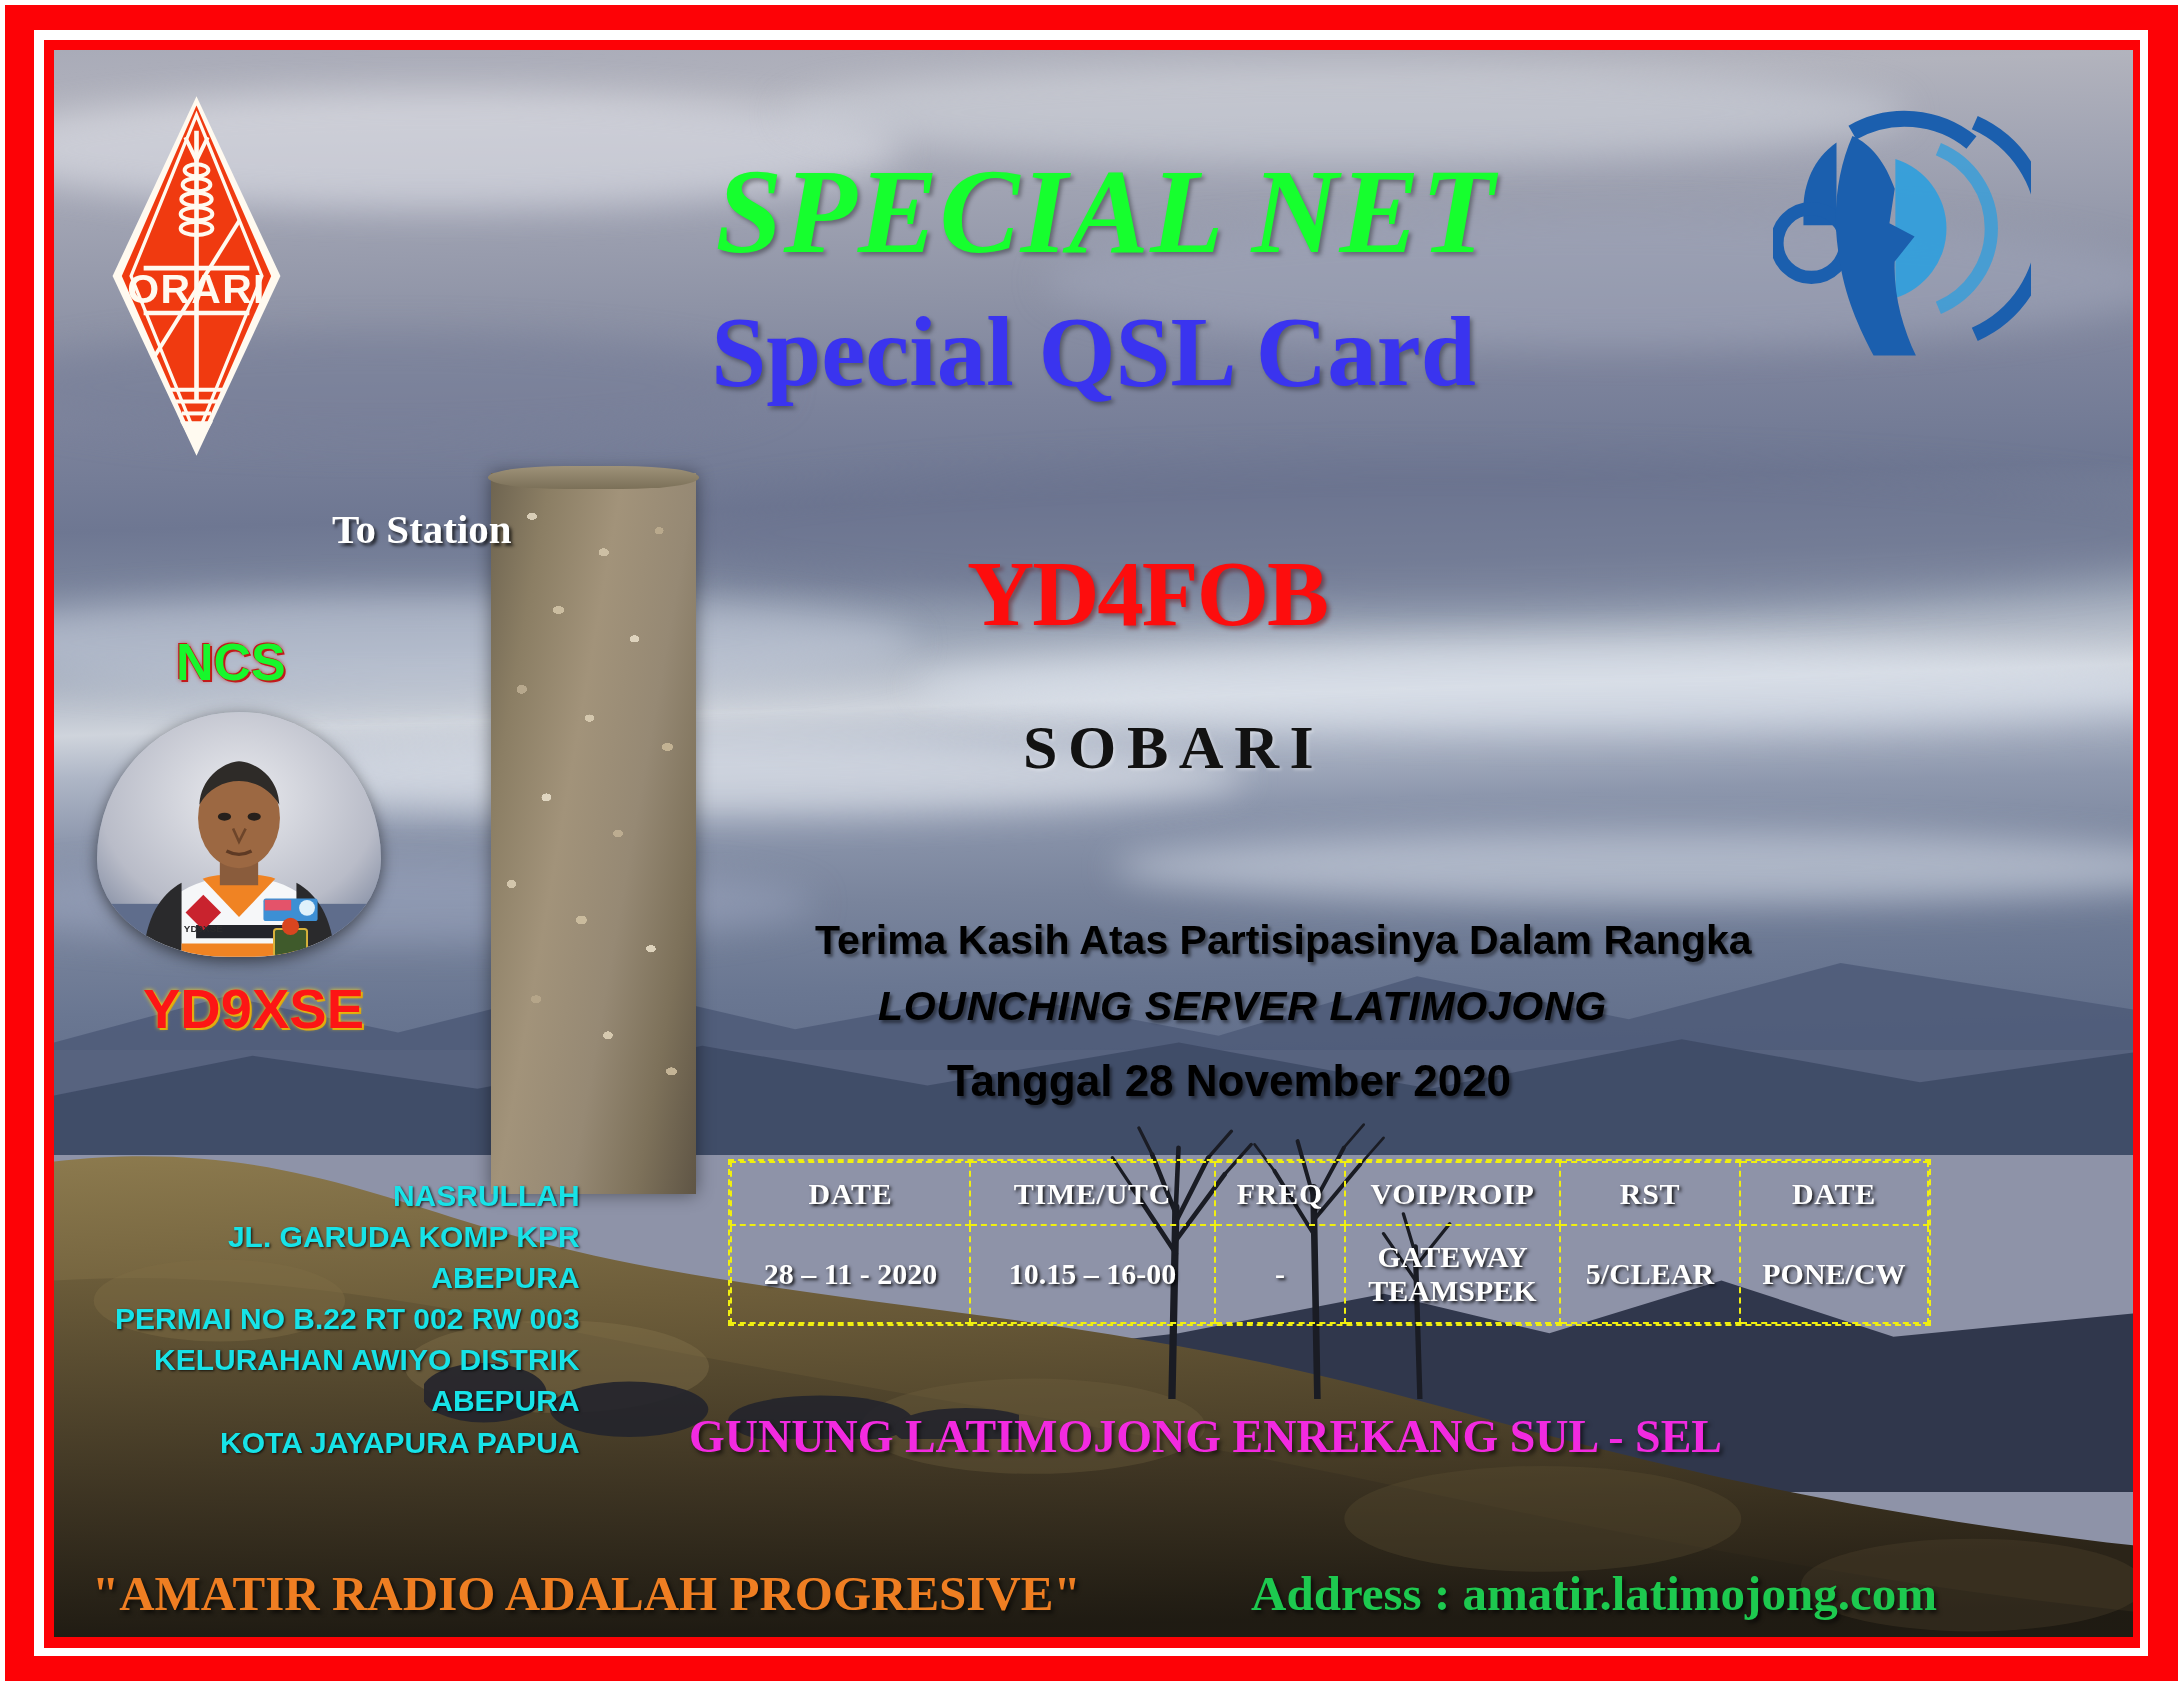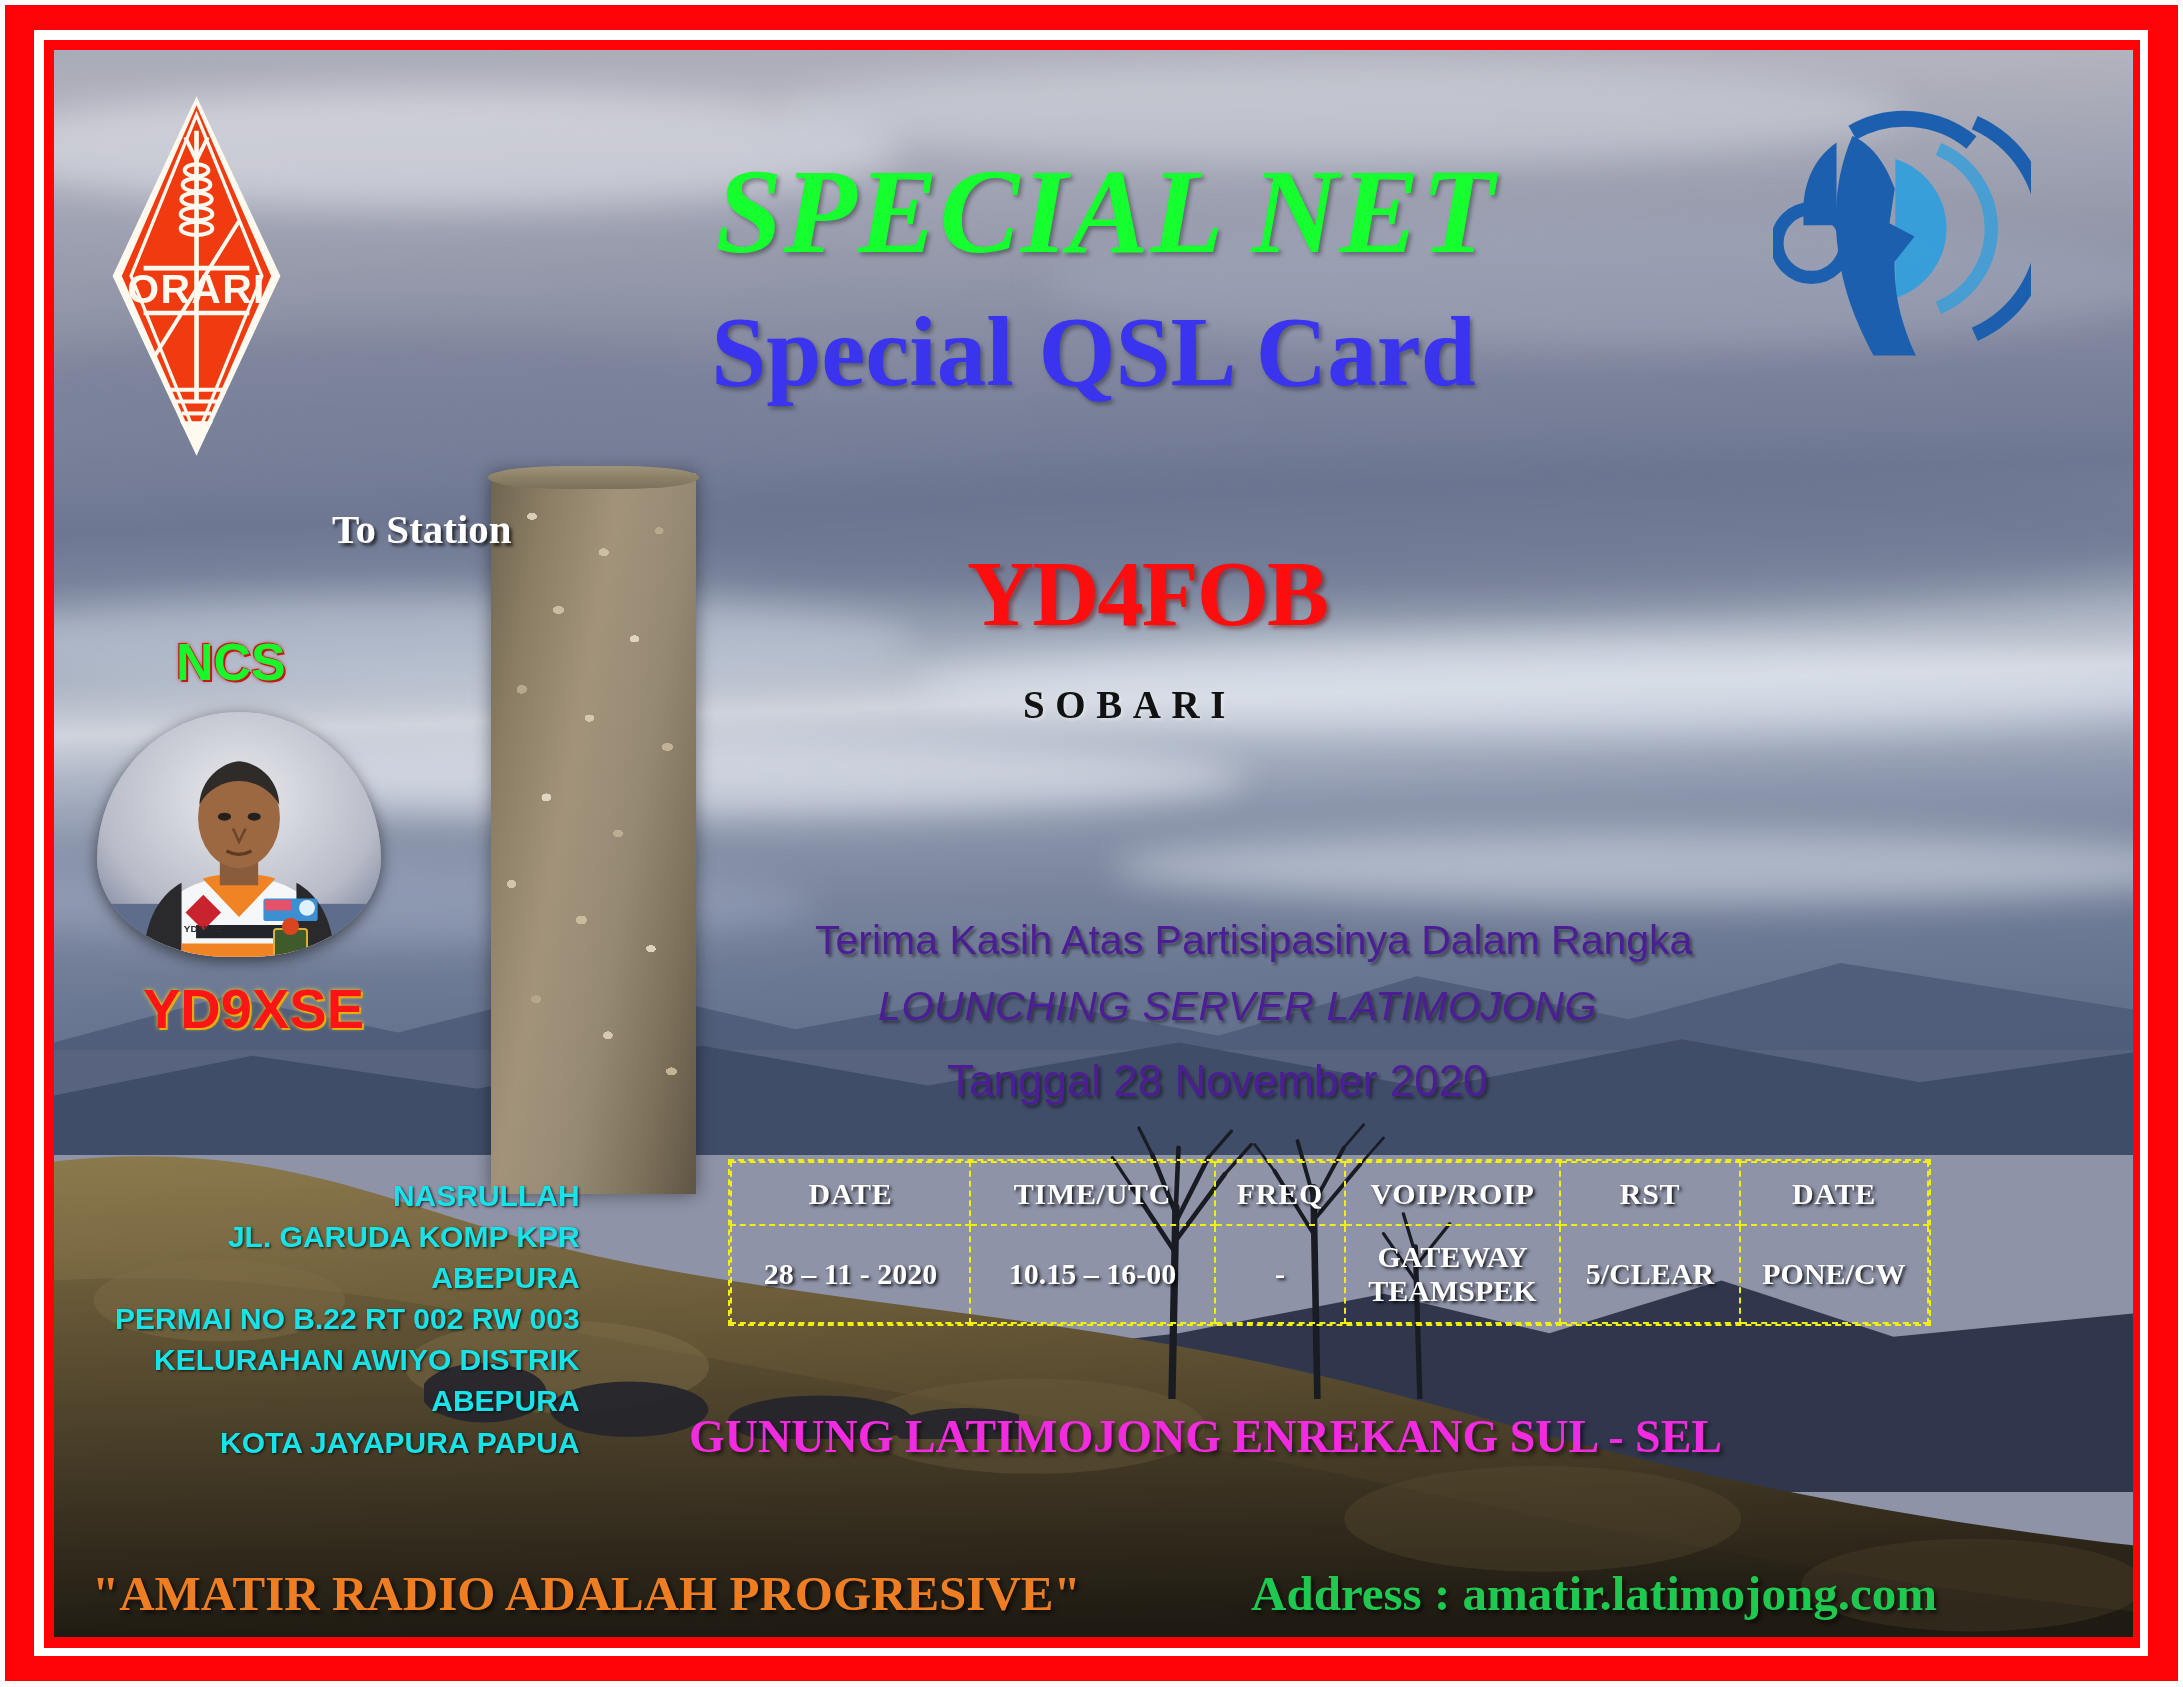--- a/index.html
+++ b/index.html
@@ -75,40 +75,40 @@
           font-size:99px;font-weight:bold;color:#3a34ef;
           font-family:"Liberation Serif",serif;
           text-shadow:2.6px 3.3px 4px rgba(0,0,0,.35);}
 
   #tostation{left:278px;top:455px;font-size:41px;font-weight:bold;color:#ffffff;
              font-family:"Liberation Serif",serif;text-shadow:2.6px 2.6px 3.3px rgba(0,0,0,.65);}
 
   #callsign{left:913px;top:490px;font-size:93px;font-weight:bold;color:#fd0d0d;
             font-family:"Liberation Serif",serif;letter-spacing:-2px;
             text-shadow:3.3px 3.3px 4px rgba(90,0,0,.45);}
-  #opname{left:969px;top:632px;font-size:39px;font-weight:bold;color:#121212;
+  #opname{left:969px;top:662px;font-size:62px;font-weight:bold;color:#121212;
           font-family:"Liberation Serif",serif;letter-spacing:10.6px;
           text-shadow:2px 2px 3.3px rgba(255,255,255,.35);}
 
   #ncs{left:122px;top:582px;font-size:52px;font-weight:bold;color:#17f72c;
        font-family:"Liberation Sans",sans-serif;
        text-shadow:0 0 4px #c21b1b, 2px 2px 0 #c21b1b, -1.3px -1.3px 0 #c21b1b;}
   #photoOp{position:absolute;left:43px;top:662px;width:284px;height:245px;
            border-radius:50% 50% 46% 46%/60% 60% 40% 40%;overflow:hidden;
            box-shadow:0 4px 14.6px rgba(0,0,0,.55);}
   #ydxse{left:89px;top:926px;font-size:56px;font-weight:bold;color:#fd1515;
          font-family:"Liberation Sans",sans-serif;
          text-shadow:0 0 4.6px #f7d417, 2px 2px 0 #d8a00c;}
 
   #addr{position:absolute;left:61px;top:1125px;font-size:30px;line-height:1.37;
         font-weight:bold;color:#17e3e8;font-family:"Liberation Sans",sans-serif;
         text-shadow:1.3px 1.3px 2.6px rgba(0,0,0,.75);}
   #addr div{white-space:nowrap;text-align:right;}
 
-  .ylw{color:#4c1d95;font-family:"Liberation Sans",sans-serif;font-weight:normal;
+  .ylw{color:#000000;font-family:"Liberation Sans",sans-serif;font-weight:bold;
        text-shadow:2.6px 2.6px 3.3px rgba(0,0,0,.45);}
   #thanks{left:761px;top:867px;font-size:41px;}
   #launch{left:824px;top:933px;font-size:41px;font-style:italic;letter-spacing:0.7px;}
   #tgl{left:893px;top:1006px;font-size:44px;}
 
   
   #qtable{position:absolute;left:674px;top:1109px;width:1203px;height:167px;
           border:2.6px dashed #f0ef10;box-sizing:border-box;}
   #qtable table{width:100%;height:100%;border-collapse:collapse;table-layout:fixed;}
   #qtable th,#qtable td{border:2px dashed #f0ef10;color:#ffffff;text-align:center;

